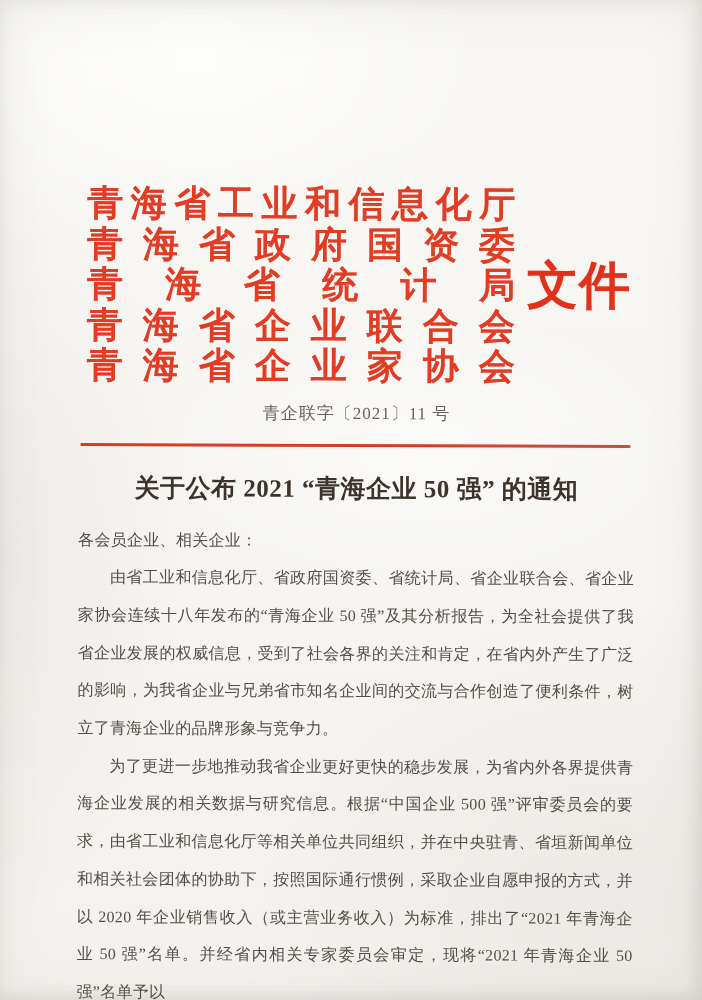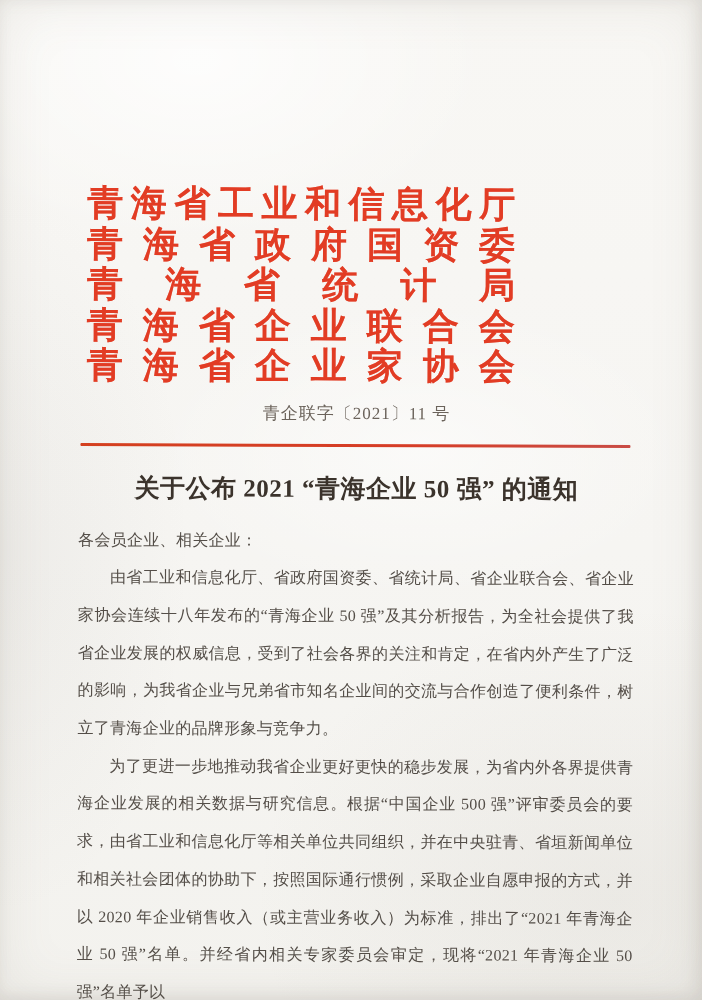--- a/index.html
+++ b/index.html
@@ -154,20 +154,21 @@
             <span>青</span>
             <span>海</span>
             <span>省</span>
             <span>企</span>
             <span>业</span>
             <span>家</span>
             <span>协</span>
             <span>会</span>
           </div>
         </div>
+      <div class="doc-label">文件</div>
     </div>
 
     <div class="doc-number">青企联字〔2021〕11 号</div>
 
     <div class="red-rule"></div>
 
     <h1 class="title">关于公布 2021 “青海企业 50 强” 的通知</h1>
 
     <div class="body-text">
       <p class="salutation">各会员企业、相关企业：</p>

